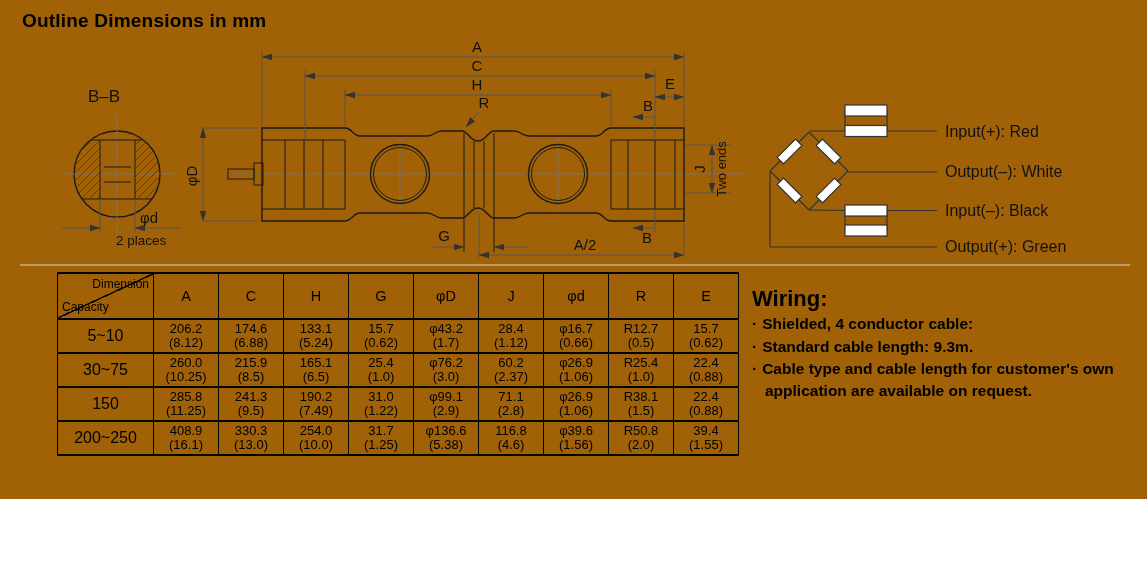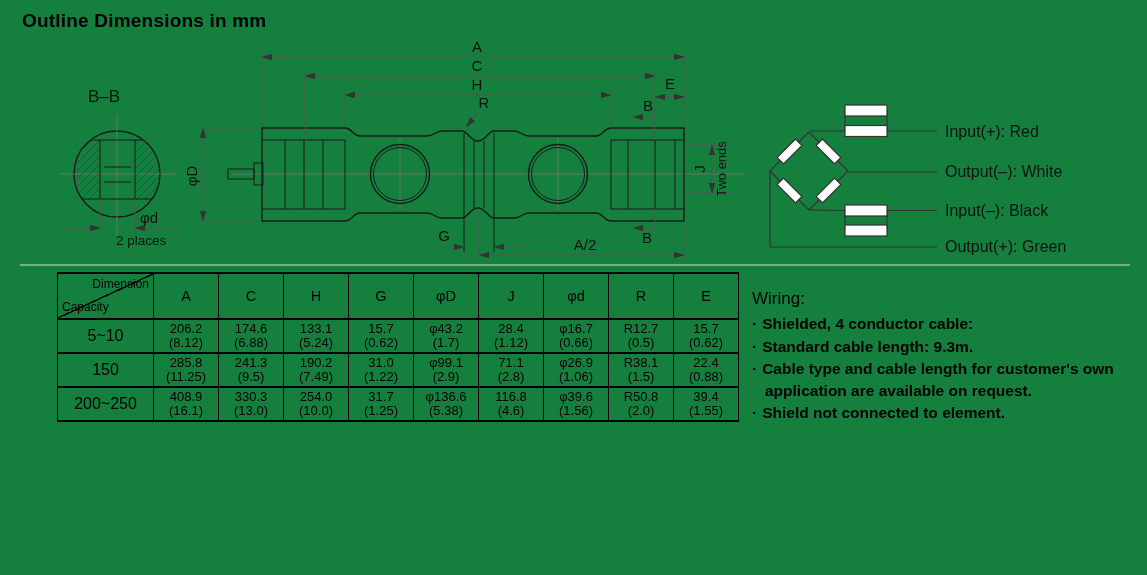--- a/index.html
+++ b/index.html
@@ -1,16 +1,16 @@
 <!DOCTYPE html>
 <html><head>
 <meta charset="utf-8">
 <style>
   html,body{margin:0;padding:0;background:#fff;}
-  #canvas{position:relative;width:1147px;height:575px;background:#15803d;overflow:hidden;
+  #canvas{position:relative;width:1147px;height:499px;background:#a16207;overflow:hidden;
           font-family:"Liberation Sans",sans-serif;color:#000;}
   .title{position:absolute;left:22px;top:10px;font-size:19px;font-weight:bold;letter-spacing:.2px;}
   svg text{font-family:"Liberation Sans",sans-serif;fill:#111;}
   .bodyline{fill:none;stroke:#1a1a1a;stroke-width:1.4;}
   .thin{fill:none;stroke:#1a1a1a;stroke-width:1;}
   .dim{fill:none;stroke:#555;stroke-width:1;}
   .cl{fill:none;stroke:#777;stroke-width:.8;}
   .wire{fill:none;stroke:#333;stroke-width:1.2;}
   .res{fill:#fff;stroke:#333;stroke-width:1.2;}
   .dimtxt{font-size:15px;}
@@ -26,21 +26,21 @@
   .dim-table .col{width:64px;}
   .dim-table tr{height:34px;}
   .dim-table tr.hdr{height:46px;}
   .cap{font-size:16px;}
   .diag{position:relative;width:95px;background:linear-gradient(to bottom right,
         transparent calc(50% - 1px),#000 calc(50% - 1px),#000 calc(50% + .5px),transparent calc(50% + .5px));}
   .diag .top{position:absolute;top:3px;right:4px;font-size:12px;}
   .diag .bot{position:absolute;bottom:4px;left:4px;font-size:12px;}
   
   .notes{position:absolute;left:752px;top:288px;width:368px;font-size:15.5px;line-height:22.3px;}
-  .notes .heading{font-size:17px;font-weight:normal;margin:0 0 3px 0;}
+  .notes .heading{font-size:22px;font-weight:bold;margin:0 0 3px 0;}
   .note{padding-left:13px;}
   .note.bullet{text-indent:-13px;font-weight:bold;}
   .note .dot{margin-right:5px;}
 </style>
 </head>
 <body>
 
 <div id="canvas">
 
   <div class="title">Outline Dimensions in mm</div>
@@ -240,20 +240,41 @@
       <td>28.4
 (1.12)</td>
       <td>φ16.7
 (0.66)</td>
       <td>R12.7
 (0.5)</td>
       <td>15.7
 (0.62)</td>
     </tr>
     <tr>
+      <td class="cap">30~75</td>
+      <td>260.0
+(10.25)</td>
+      <td>215.9
+(8.5)</td>
+      <td>165.1
+(6.5)</td>
+      <td>25.4
+(1.0)</td>
+      <td>φ76.2
+(3.0)</td>
+      <td>60.2
+(2.37)</td>
+      <td>φ26.9
+(1.06)</td>
+      <td>R25.4
+(1.0)</td>
+      <td>22.4
+(0.88)</td>
+    </tr>
+    <tr>
       <td class="cap">150</td>
       <td>285.8
 (11.25)</td>
       <td>241.3
 (9.5)</td>
       <td>190.2
 (7.49)</td>
       <td>31.0
 (1.22)</td>
       <td>φ99.1
@@ -289,16 +310,15 @@
 (1.55)</td>
     </tr>
   </tbody>
     </table>
 
   <div class="notes">
     <div class="heading">Wiring:</div>
     <div class="note bullet"><span class="dot">·</span><span>Shielded, 4 conductor cable:</span></div>
     <div class="note bullet"><span class="dot">·</span><span>Standard cable length: 9.3m.</span></div>
     <div class="note bullet"><span class="dot">·</span><span>Cable type and cable length for customer's own application are available on request.</span></div>
-    <div class="note bullet"><span class="dot">·</span><span>Shield not connected to element.</span></div>
   </div>
 
 </div>
 
 </body></html>

